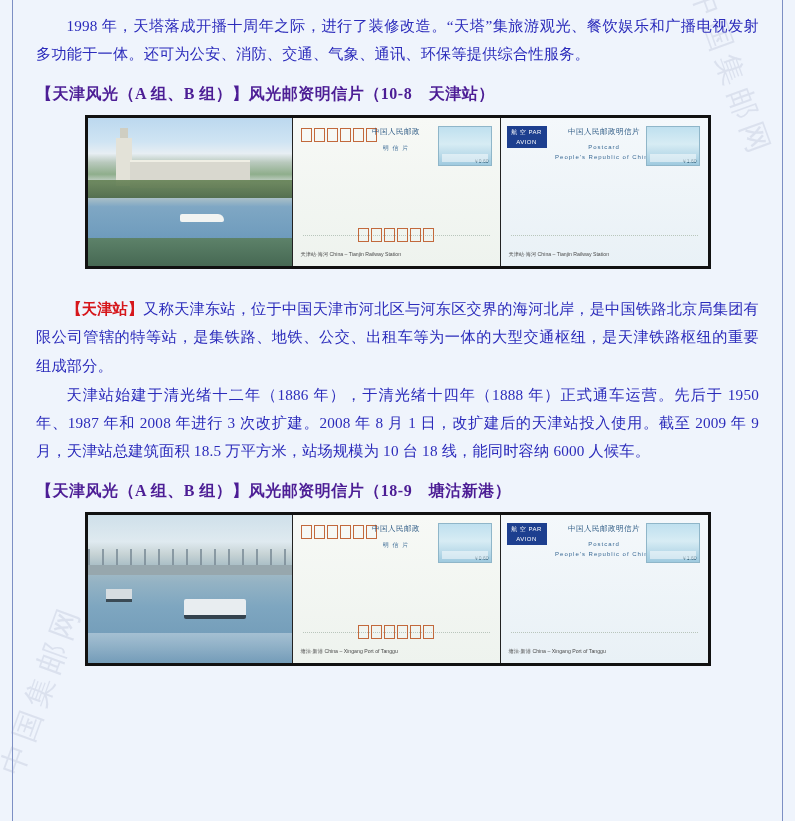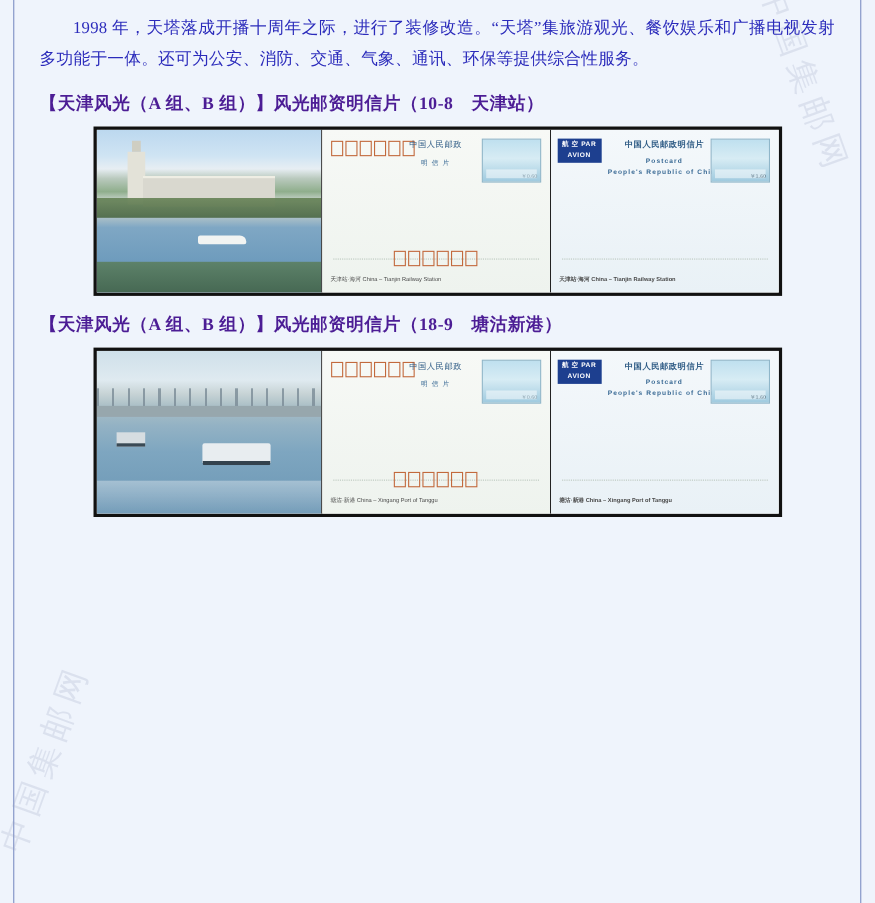--- a/index.html
+++ b/index.html
@@ -200,21 +200,21 @@
   }
 
   .card {
     position: relative;
     height: 100%;
     box-sizing: border-box;
     background: #f4f7f4;
     flex: 1 1 auto;
     border-right: 1px solid #222;
   }
-  .card:last-child { border-right: none; font-weight: bold; }
+  .card:last-child { border-right: none; }
   .card.domestic {
     background: linear-gradient(to bottom, #f7f9f6, #eef3ee);
   }
   .card.airmail {
     background: linear-gradient(to bottom, #f4f8fb, #e9f1f6);
   }
   .card-title {
     position: absolute;
     left: 0; right: 0;
     top: 8px;
@@ -363,21 +363,23 @@
         <div class="card-sub" style="top:36px;">People's Republic of China</div>
         <div class="stamp">
           <span class="denom">￥1.60</span>
         </div>
         <div class="divider-line"></div>
         <div class="card-footnote">天津站·海河
 China – Tianjin Railway Station</div>
       </div>
     </div>
 
-
+    <p class="para indent" style="margin-top:26px;"><span class="kw">【天津站】</span><span>又称天津东站，位于中国天津市河北区与河东区交界的海河北岸，是中国铁路北京局集团有限公司管辖的特等站，是集铁路、地铁、公交、出租车等为一体的大型交通枢纽，是天津铁路枢纽的重要组成部分。</span></p>
+
+    <p class="para indent"><span>天津站始建于清光绪十二年（1886 年），于清光绪十四年（1888 年）正式通车运营。先后于 1950 年、1987 年和 2008 年进行 3 次改扩建。2008 年 8 月 1 日，改扩建后的天津站投入使用。截至 2009 年 9 月，天津站总建筑面积 18.5 万平方米，站场规模为 10 台 18 线，能同时容纳 6000 人候车。</span></p>
 
     <div class="heading">【天津风光（A 组、B 组）】风光邮资明信片（18-9　塘沽新港）</div>
 
     <div class="figure">
       <div class="fig-photo photo-harbour">
         <div class="cranes"></div>
         <div class="shore"></div>
         <div class="tug"></div>
         <div class="ship"></div>
         <div class="wake"></div>

